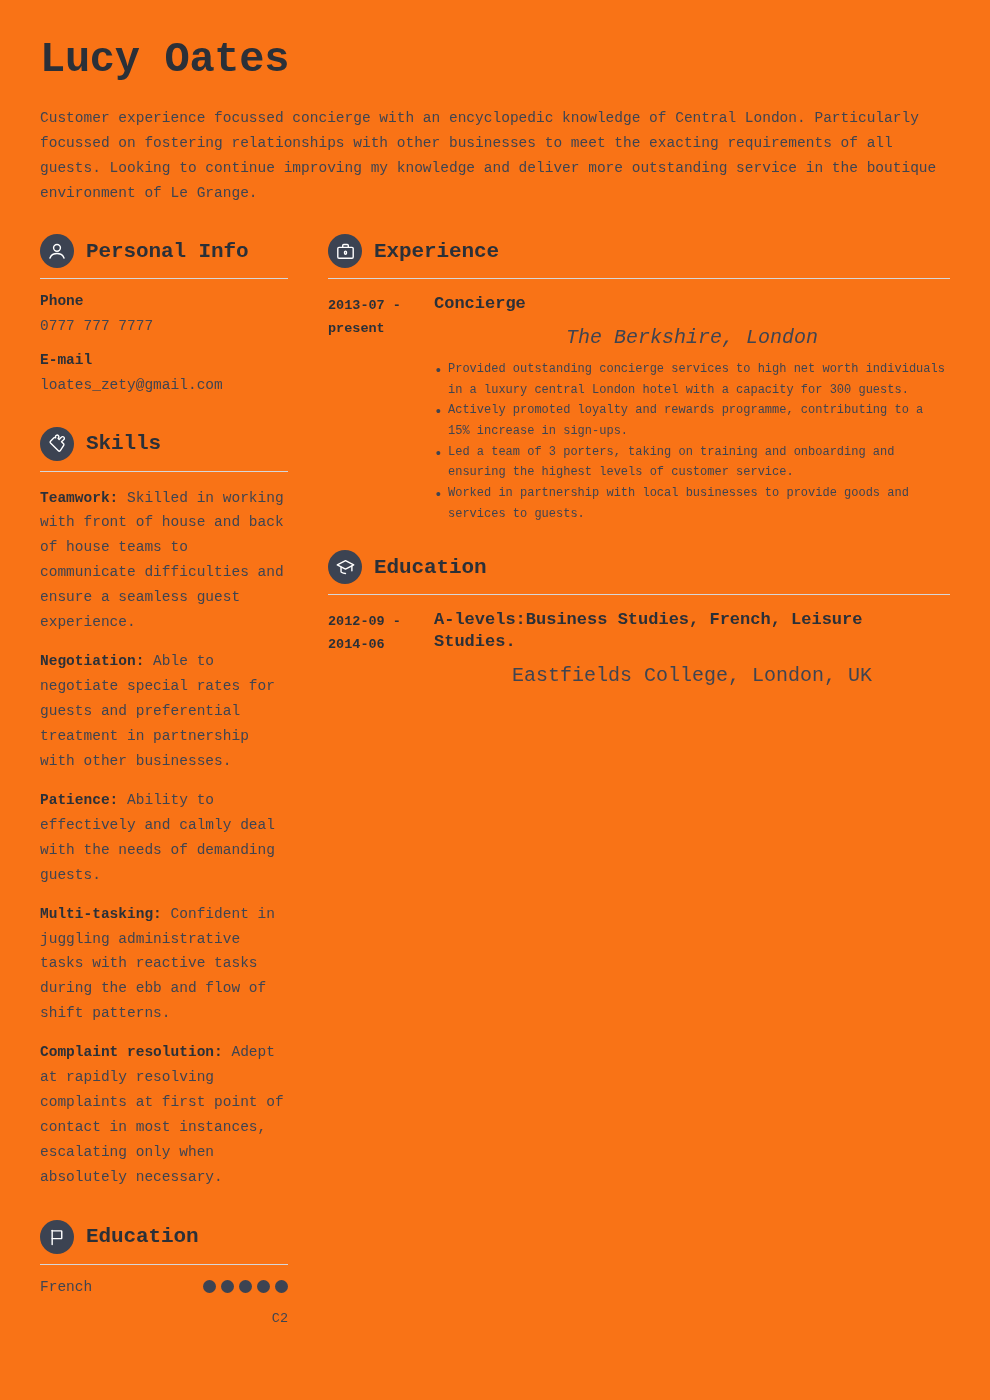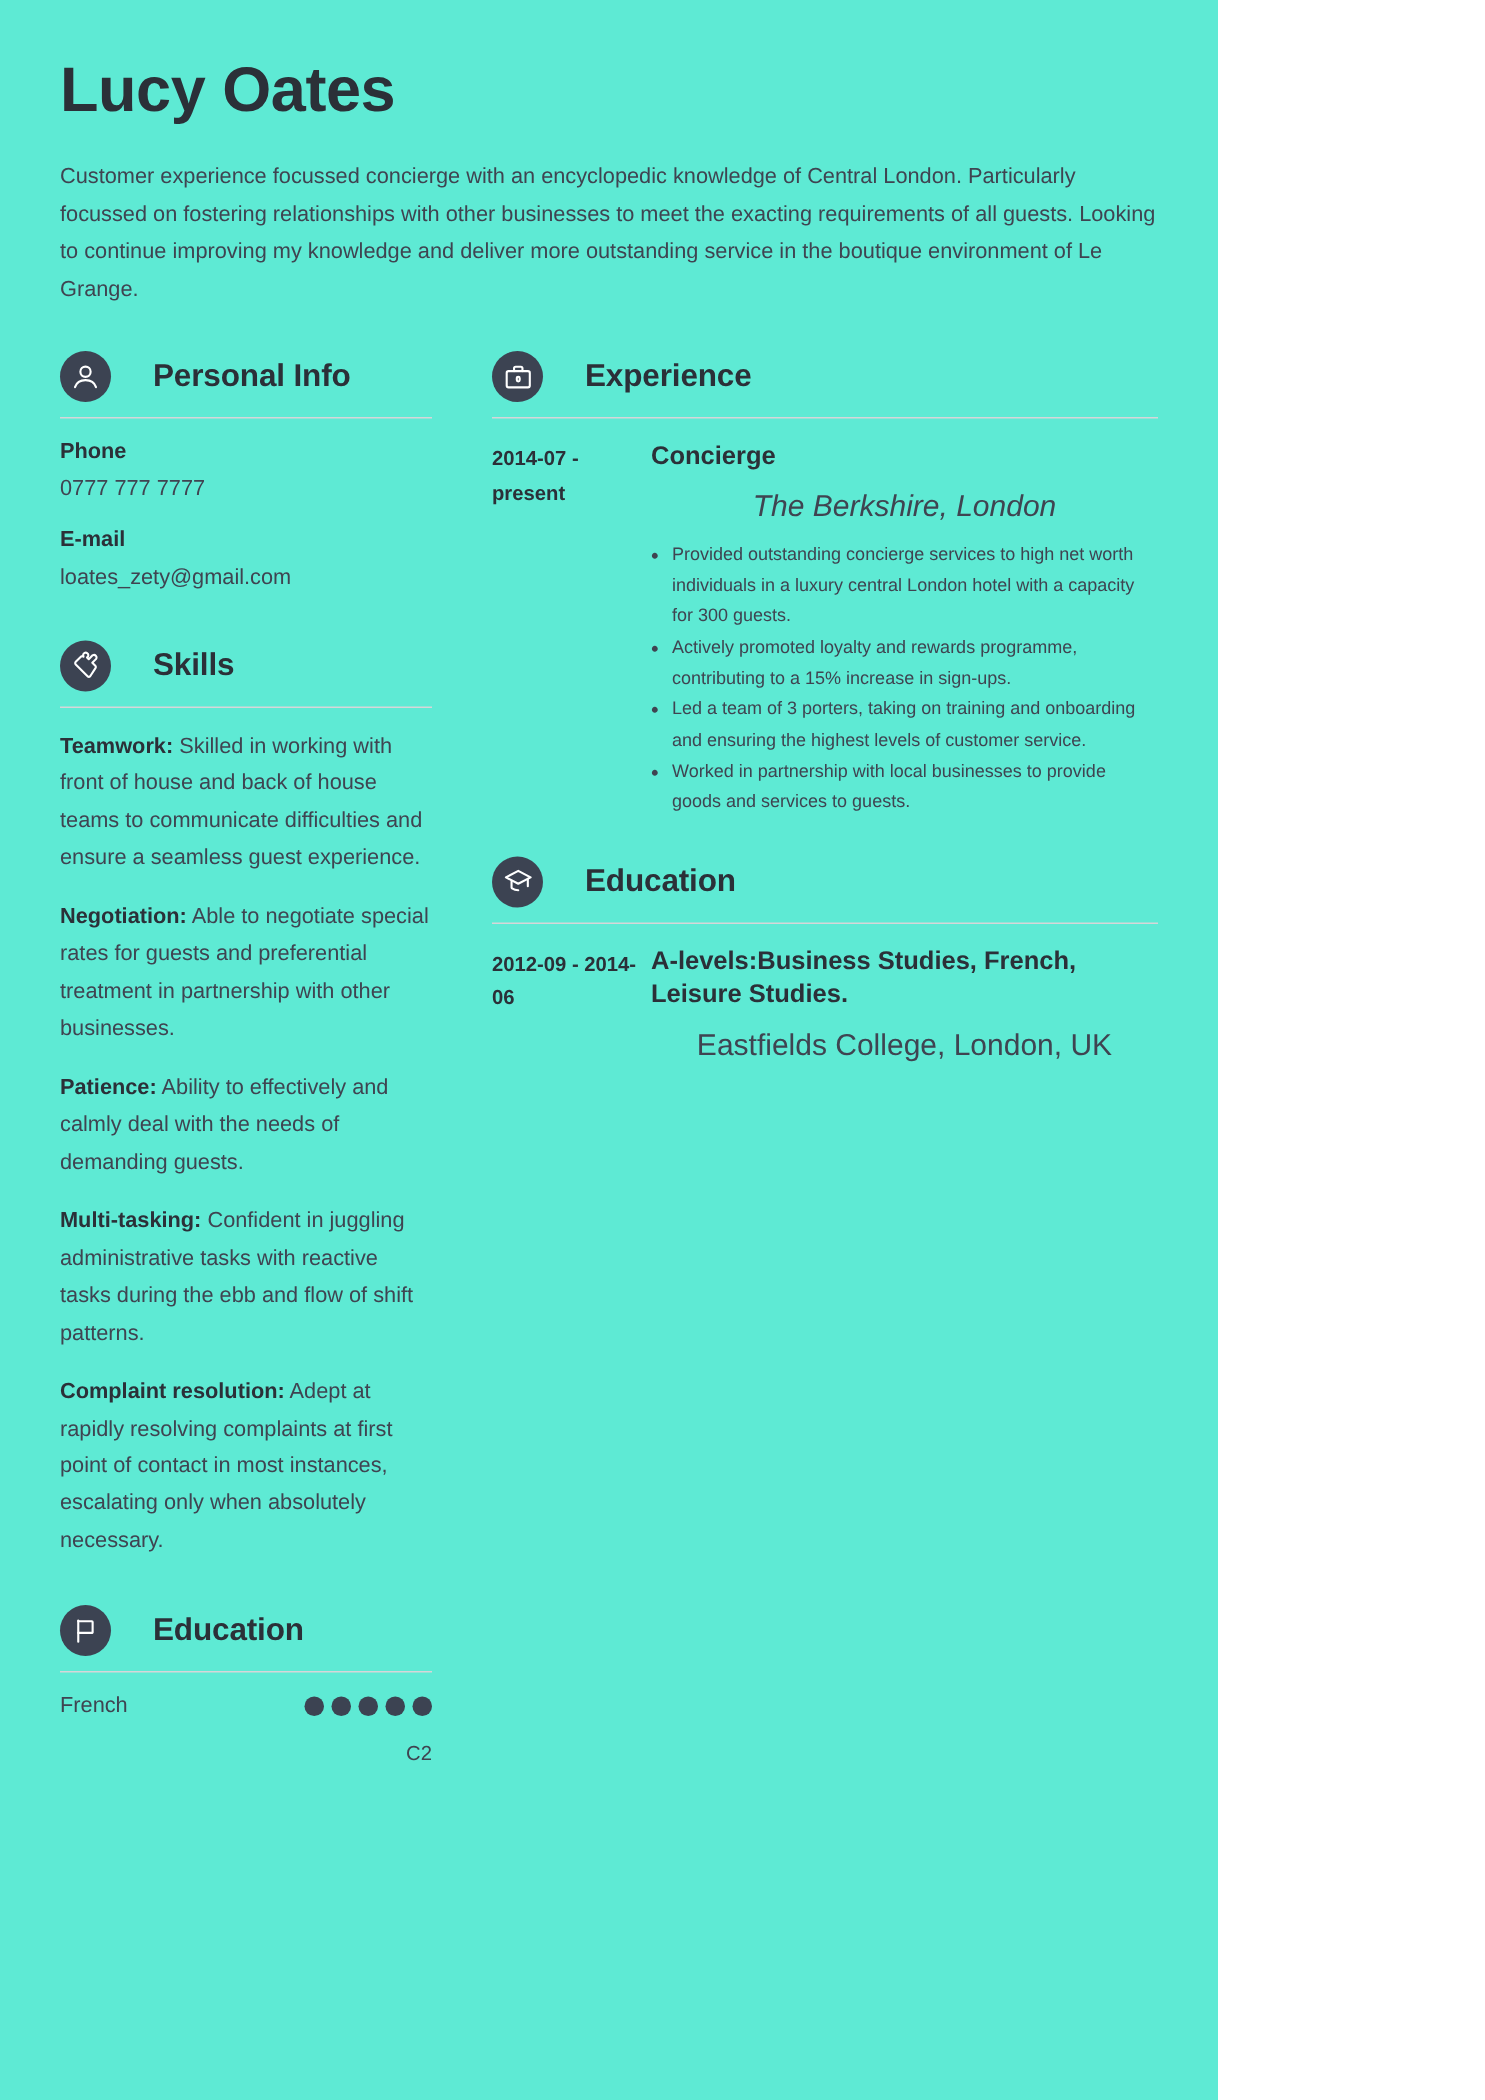--- a/index.html
+++ b/index.html
@@ -11,24 +11,25 @@
   }
 
   body {
     font-family: "Liberation Sans", sans-serif;
     color: #3f4451;
     -webkit-font-smoothing: antialiased;
   }
 
   .page {
     position: relative;
-    width: 812px;
+    width: 990px;
     min-height: 1400px;
     padding: 30px 40px 40px 40px;
-    background: #5eead4;
+    background: #f97316;
+    font-family: Liberation Mono, monospace;
   }
 
   
   .resume-name {
     font-size: 42px;
     font-weight: bold;
     color: #2b3038;
     letter-spacing: -0.3px;
     line-height: 1.15;
     margin-top: 6px;
@@ -50,21 +51,21 @@
   }
   .col-left  { width: 248px; flex: 0 0 248px; }
   .col-right { flex: 1 1 auto; margin-left: 40px; }
 
   
   .section { margin-bottom: 8px; }
 
   .section-head {
     display: flex;
     align-items: center;
-    gap: 28px;
+    gap: 12px;
     padding-bottom: 10px;
   }
   .section-head-rule {
     border-bottom: 1px solid #d6d6d8;
     margin-bottom: 14px;
   }
 
   .sec-icon {
     width: 34px;
     height: 34px;
@@ -269,21 +270,21 @@
             <svg width="21" height="21" viewBox="0 0 24 24" fill="none" stroke="#ffffff" stroke-width="1.6" stroke-linecap="round" stroke-linejoin="round">
               <rect x="3.2" y="7.3" width="17.6" height="12.4" rx="1.4"></rect>
               <path d="M8.8 7.3V5.2a1.2 1.2 0 0 1 1.2-1.2h4a1.2 1.2 0 0 1 1.2 1.2v2.1"></path>
               <rect x="10.9" y="11.6" width="2.2" height="3.6" rx="1.1"></rect>
             </svg>
           </span>
           <span class="sec-title">Experience</span>
         </div>
 
         <div class="entry">
-          <div class="entry-date">2014-07 - present</div>
+          <div class="entry-date">2013-07 - present</div>
           <div class="entry-main">
             <div class="entry-title">Concierge</div>
             <div class="entry-sub">The Berkshire, London</div>
             <ul class="bullets">
               <li>Provided outstanding concierge services to high net worth individuals in a luxury central London hotel with a capacity for 300 guests.</li>
               <li>Actively promoted loyalty and rewards programme, contributing to a 15% increase in sign-ups.</li>
               <li>Led a team of 3 porters, taking on training and onboarding and ensuring the highest levels of customer service.</li>
               <li>Worked in partnership with local businesses to provide goods and services to guests.</li>
             </ul>
           </div>

